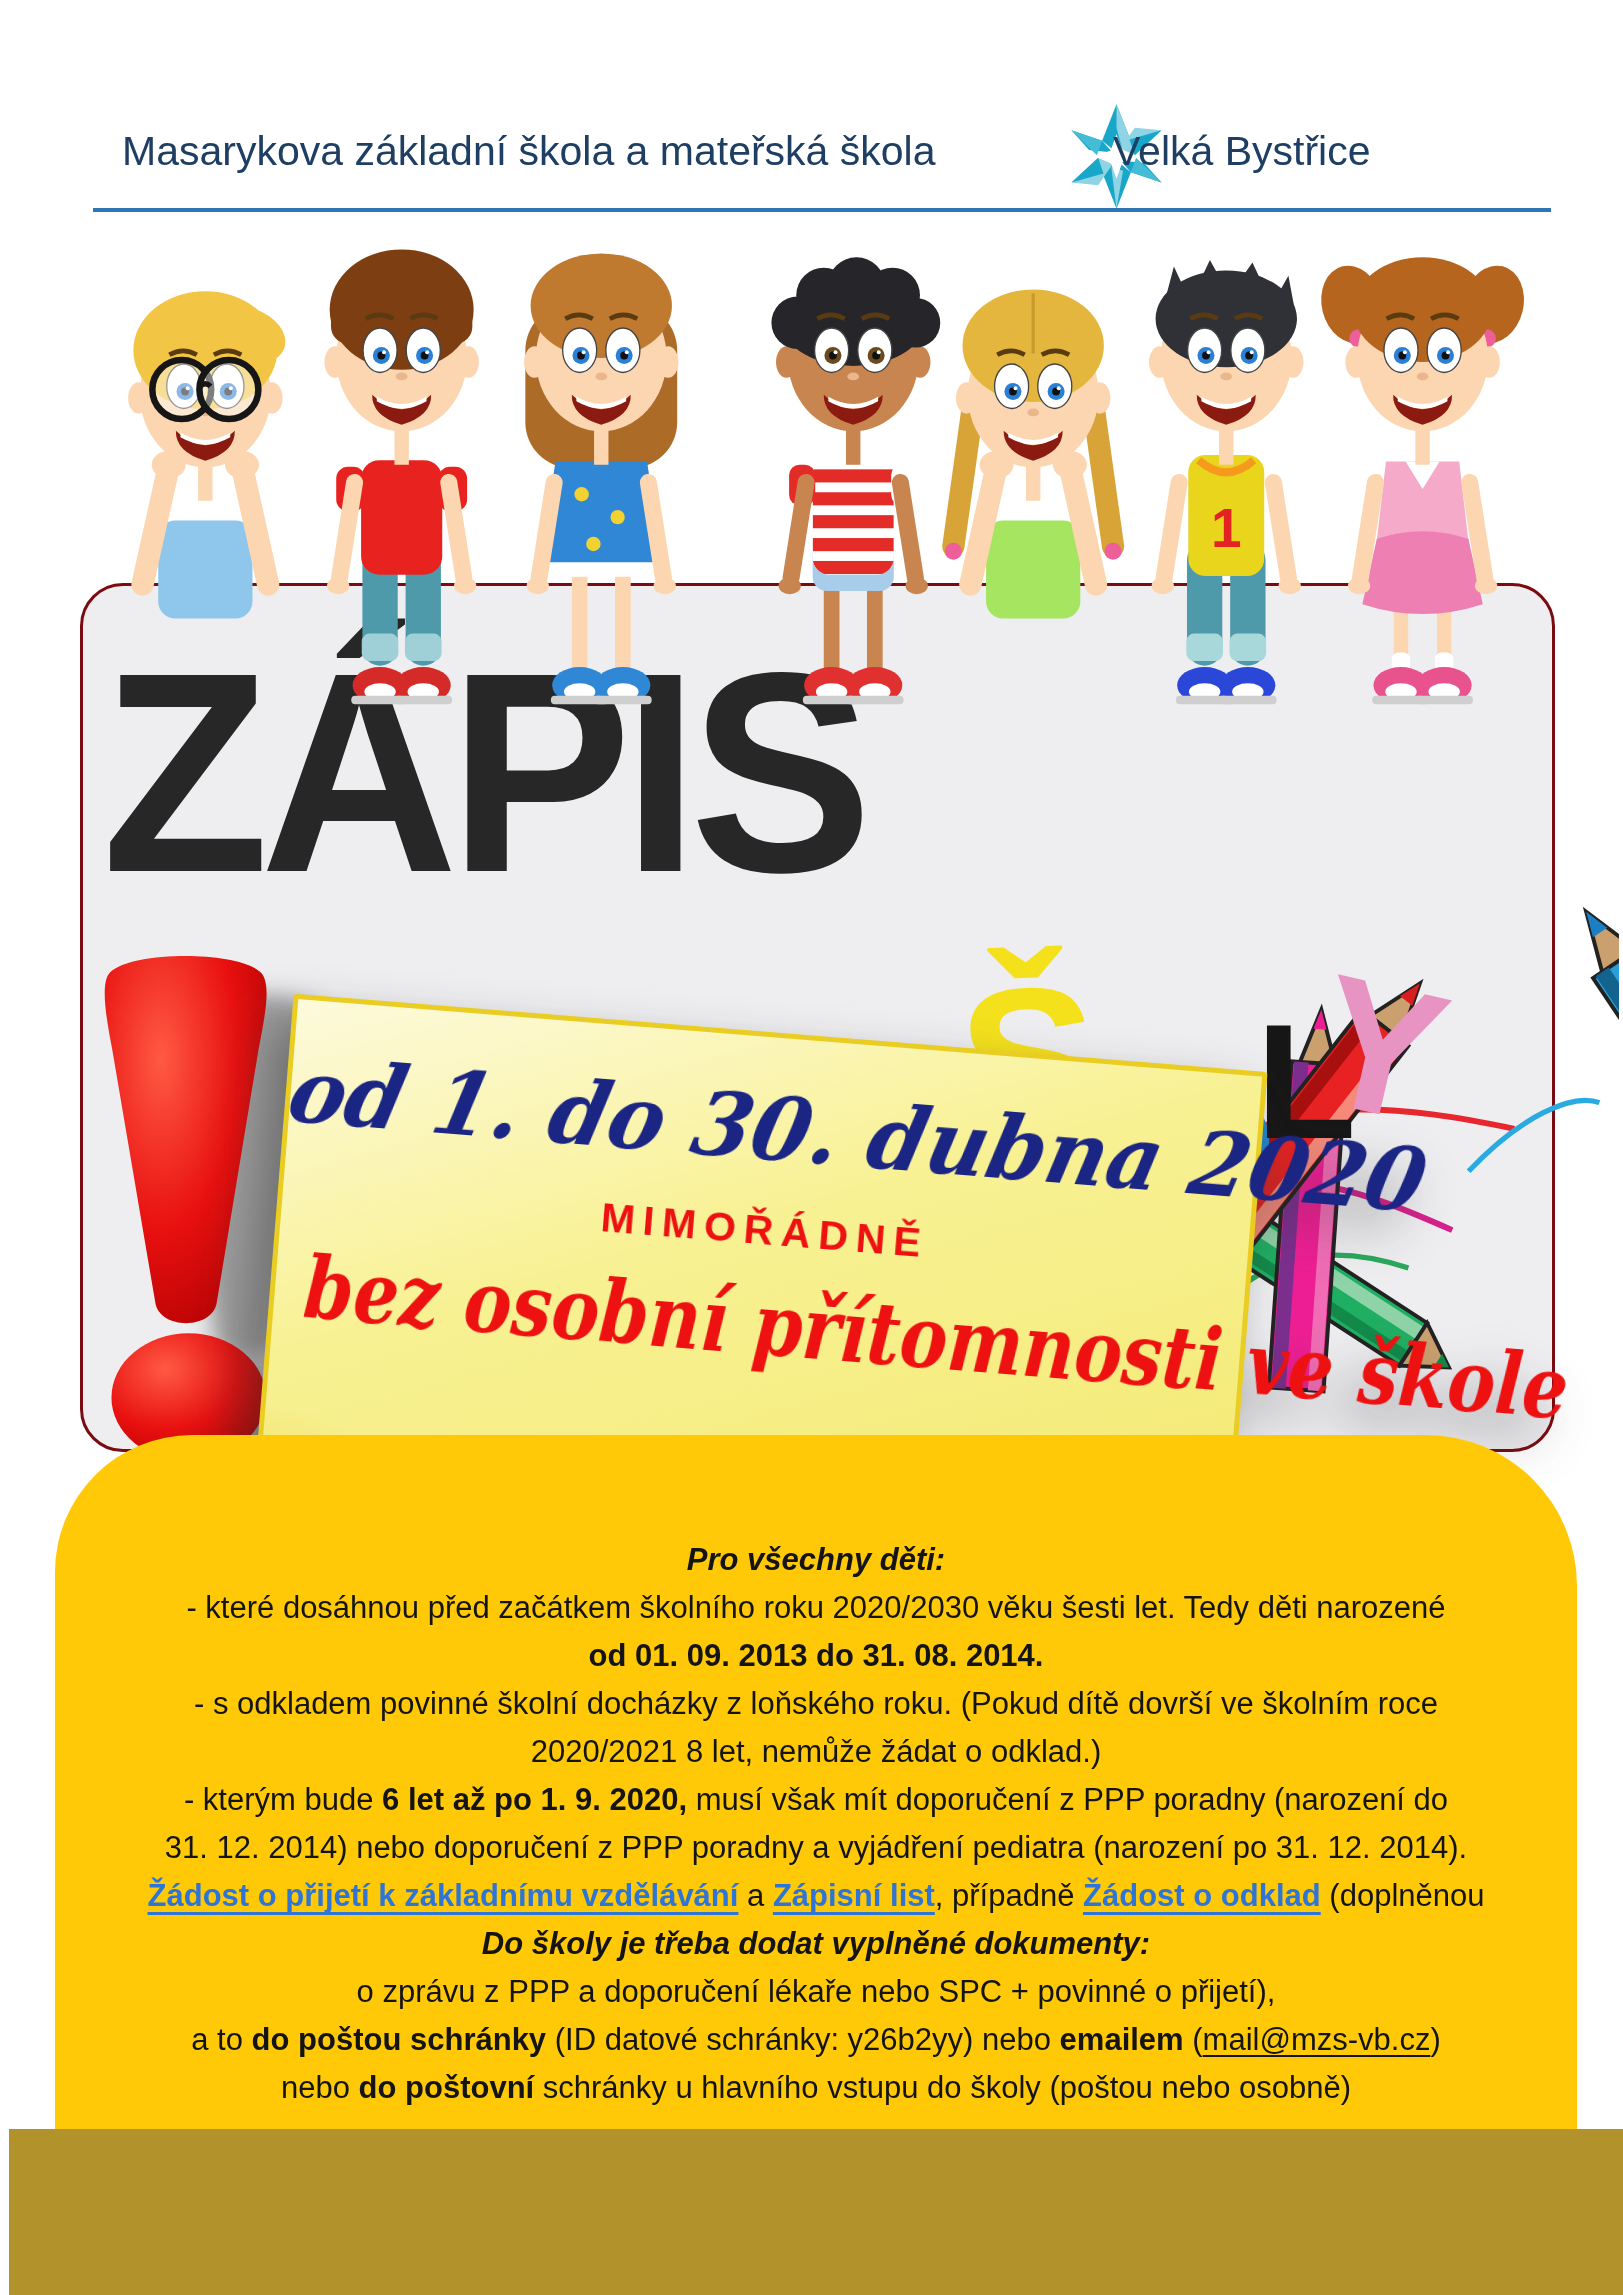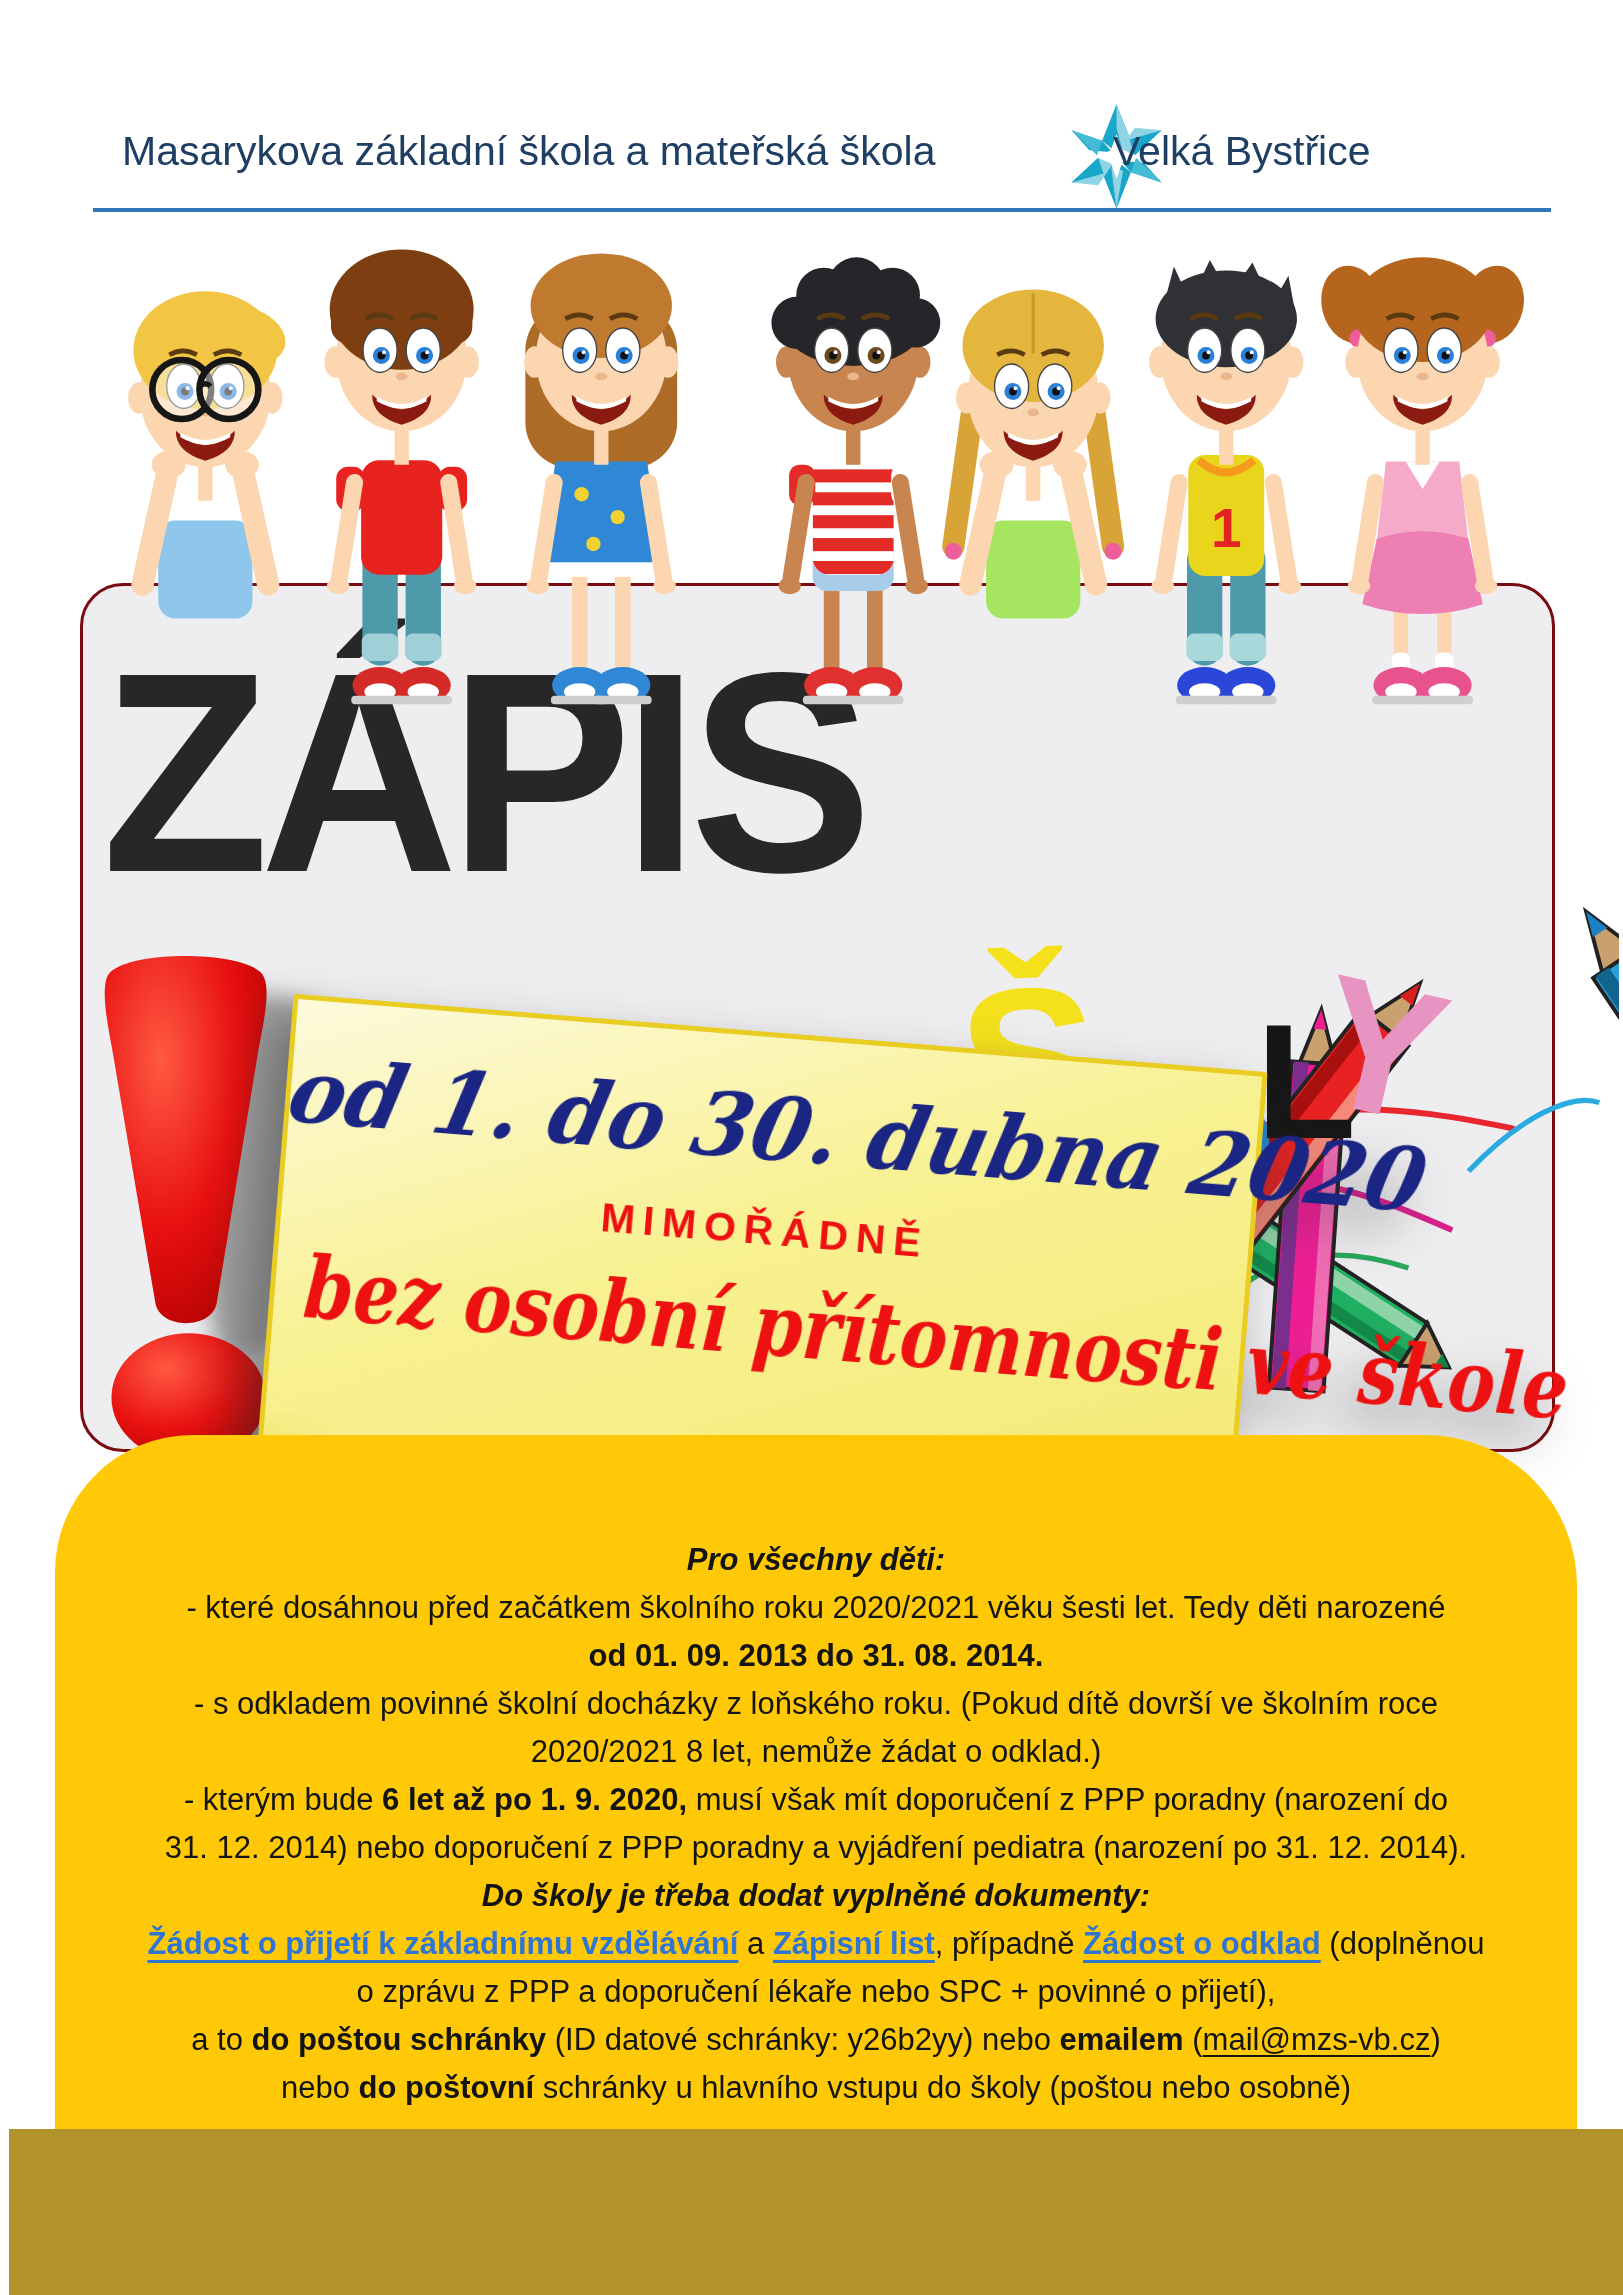--- a/index.html
+++ b/index.html
@@ -422,28 +422,28 @@
   <div class="note">
     <div class="note-curl"></div>
     <div class="note-l1">od 1. do 30. dubna 2020</div>
     <div class="note-l2">MIMOŘÁDNĚ</div>
     <div class="note-l3">bez osobní přítomnosti ve škole</div>
   </div>
 
   <div class="infobox">
     <div class="info-lines" id="info-lines">
         <div class="line"><span class="bi">Pro všechny děti:</span></div>
-        <div class="line"><span>- které dosáhnou před začátkem školního roku 2020/2021 věku šesti let. Tedy děti narozené</span></div>
+        <div class="line"><span>- které dosáhnou před začátkem školního roku 2020/2030 věku šesti let. Tedy děti narozené</span></div>
         <div class="line"><span class="b">od 01. 09. 2013 do 31. 08. 2014.</span></div>
         <div class="line"><span>- s odkladem povinné školní docházky z loňského roku. (Pokud dítě dovrší ve školním roce</span></div>
         <div class="line"><span>2020/2021 8 let, nemůže žádat o odklad.)</span></div>
         <div class="line"><span>- kterým bude </span><span class="b">6 let až po 1. 9. 2020,</span><span> musí však mít doporučení z PPP poradny (narození do</span></div>
         <div class="line"><span>31. 12. 2014) nebo doporučení z PPP poradny a vyjádření pediatra (narození po 31. 12. 2014).</span></div>
+        <div class="line"><span class="link">Žádost o přijetí k základnímu vzdělávání</span><span> a </span><span class="link">Zápisní list</span><span>, případně </span><span class="link">Žádost o odklad</span><span> (doplněnou</span></div>
         <div class="line"><span class="bi">Do školy je třeba dodat vyplněné dokumenty:</span></div>
-        <div class="line"><span class="link">Žádost o přijetí k základnímu vzdělávání</span><span> a </span><span class="link">Zápisní list</span><span>, případně </span><span class="link">Žádost o odklad</span><span> (doplněnou</span></div>
         <div class="line"><span>o zprávu z PPP a doporučení lékaře nebo SPC + povinné o přijetí),</span></div>
         <div class="line"><span>a to </span><span class="b">do poštou schránky</span><span> (ID datové schránky: y26b2yy) nebo </span><span class="b">emailem</span><span> (</span><span class="maillink">mail@mzs-vb.cz</span><span>)</span></div>
         <div class="line"><span>nebo </span><span class="b">do poštovní</span><span> schránky u hlavního vstupu do školy (poštou nebo osobně)</span></div>
       </div>
   </div>
 
   <div class="footbar"></div>
 
 </div>
 

